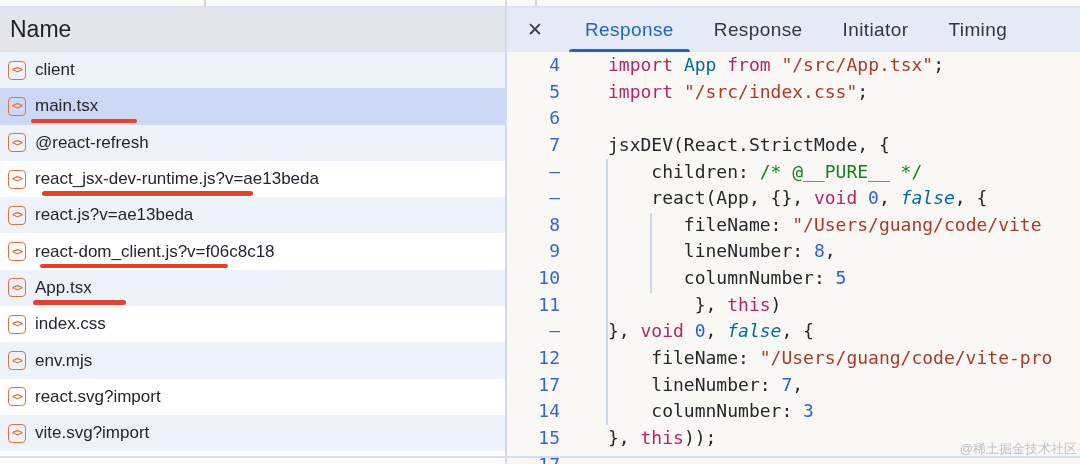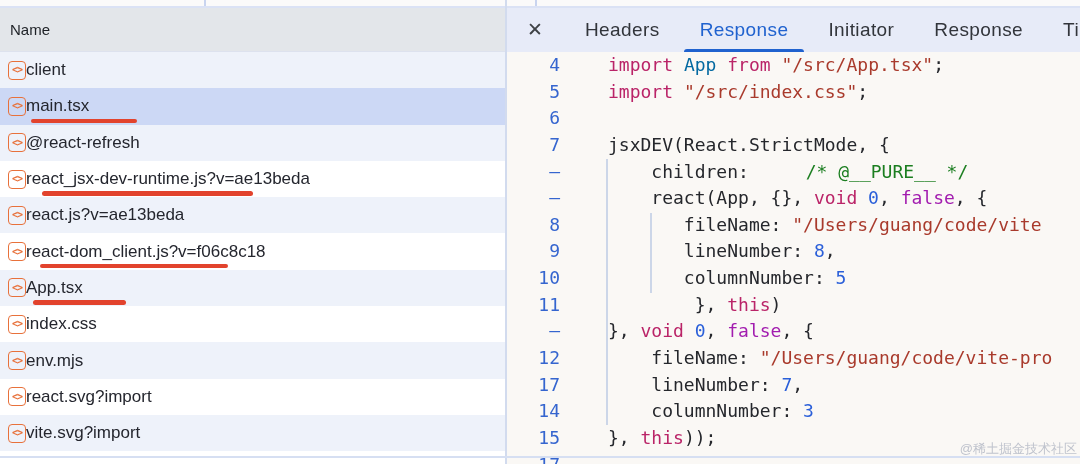--- a/index.html
+++ b/index.html
@@ -10,37 +10,37 @@
   }
   
   .top-strip { position:absolute; left:0; top:0; width:1080px; height:6px; background:#fbfafa; }
   .top-tick { position:absolute; top:0; width:2px; height:6px; background:#c9d4ef; }
   .top-line { position:absolute; left:0; top:6px; width:1080px; height:2px; background:#dbe2f5; }
 
   
   .left-panel { position:absolute; left:0; top:8px; width:505px; height:456px; background:#fff; }
   .lp-header {
     height:44px; background:#e3e6ea; display:flex; align-items:center;
-    padding-left:10px; font-size:15px; color:#1d2025; box-sizing:border-box;
+    padding-left:10px; font-size:23px; color:#1d2025; box-sizing:border-box;
     border-bottom:1px solid #dde2ee;
   }
   .row {
     height:36.3px; display:flex; align-items:center; padding-left:8px;
     position:relative; box-sizing:border-box; cursor:pointer; overflow:visible;
   }
   .row.odd { background:#eef2fa; }
   .row.even { background:#ffffff; }
   .row.selected { background:#ccd8f5; }
   .file-icon {
     width:16px; height:16px; border:1.8px solid #e8713b; border-radius:4px;
     color:#e8713b; font:bold 10px "DejaVu Sans Mono", monospace; letter-spacing:-1px;
     display:flex; align-items:center; justify-content:center; flex:none;
     box-sizing:content-box; padding-bottom:1px;
   }
-  .row-label { margin-left:0; font-size:17px; color:#24262e; white-space:nowrap; }
+  .row-label { margin-left:9px; font-size:17px; color:#24262e; white-space:nowrap; }
   .red-underline {
     position:absolute; height:4.5px; bottom:1.5px; border-radius:3px;
     background:#e2432d; z-index:3;
   }
   .partial-row { background:#fff; height:11px; }
 
   
   .panel-divider { position:absolute; left:505px; top:0; width:2px; height:464px; background:#d2dbee; }
 
   
@@ -65,23 +65,23 @@
     background:#faf8f5; overflow:hidden;
     font-family:"DejaVu Sans Mono", monospace; font-size:18px;
   }
   .code-line { display:flex; height:26.65px; line-height:26.65px; white-space:pre; }
   .ln { width:53px; flex:none; text-align:right; color:#3565cf; }
   .ct { padding-left:48px; }
   .tok-p    { color:#25272c; }
   .tok-kw   { color:#ba2468;text-align:center; }
   .tok-str  { color:#a93a2c; }
   .tok-num  { color:#2a5fd9; }
-  .tok-atom { color:#a21caf; }
+  .tok-atom { color:#0369a1;font-style:italic; }
   .tok-def  { color:#0369a1; }
-  .tok-cm   { color:#1b7e20;margin-left:46px; }
+  .tok-cm   { color:#1b7e20; }
   .indent-guide { position:absolute; width:1.5px; background:#ccd6e8; }
 
   .bottom-line { position:absolute; left:0; top:456px; width:1080px; height:1.5px; background:#d6dff2; z-index:4; }
   .watermark { position:absolute; right:3px; top:440px; font-size:13px; color:#bfc3cd; z-index:5; white-space:nowrap; }
 </style>
 </head>
 <body>
 
 <div id="root">
 
@@ -146,24 +146,23 @@
         </div>
       </div>
     <div class="partial-row"></div>
   </div>
 
   <div class="panel-divider"></div>
 
   <div class="right-panel">
     <div class="tab-bar" id="tabbar">
       <div class="close-x">✕</div>
-    <div class="tab">Headers</div>
         <div class="tab active">Response</div>
+        <div class="tab">Response</div>
         <div class="tab">Initiator</div>
-        <div class="tab">Response</div>
         <div class="tab">Timing</div>
       </div>
     <div class="code-area" id="code">
       <div class="indent-guide" style="left:99px; top:107px; height:266px;"></div>
       <div class="indent-guide" style="left:143px; top:161px; height:80px;"></div>
     <div class="code-line"><span class="ln">4</span><span class="ct"></span><span class="tok-kw">import</span><span class="tok-p"> </span><span class="tok-def">App</span><span class="tok-p"> </span><span class="tok-kw">from</span><span class="tok-p"> </span><span class="tok-str">"/src/App.tsx"</span><span class="tok-p">;</span></div>
         <div class="code-line"><span class="ln">5</span><span class="ct"></span><span class="tok-kw">import</span><span class="tok-p"> </span><span class="tok-str">"/src/index.css"</span><span class="tok-p">;</span></div>
         <div class="code-line"><span class="ln">6</span><span class="ct"></span></div>
         <div class="code-line"><span class="ln">7</span><span class="ct"></span><span class="tok-p">jsxDEV(React.StrictMode, {</span></div>
         <div class="code-line"><span class="ln">–</span><span class="ct"></span><span class="tok-p">    children: </span><span class="tok-cm">/* @__PURE__ */</span></div>

